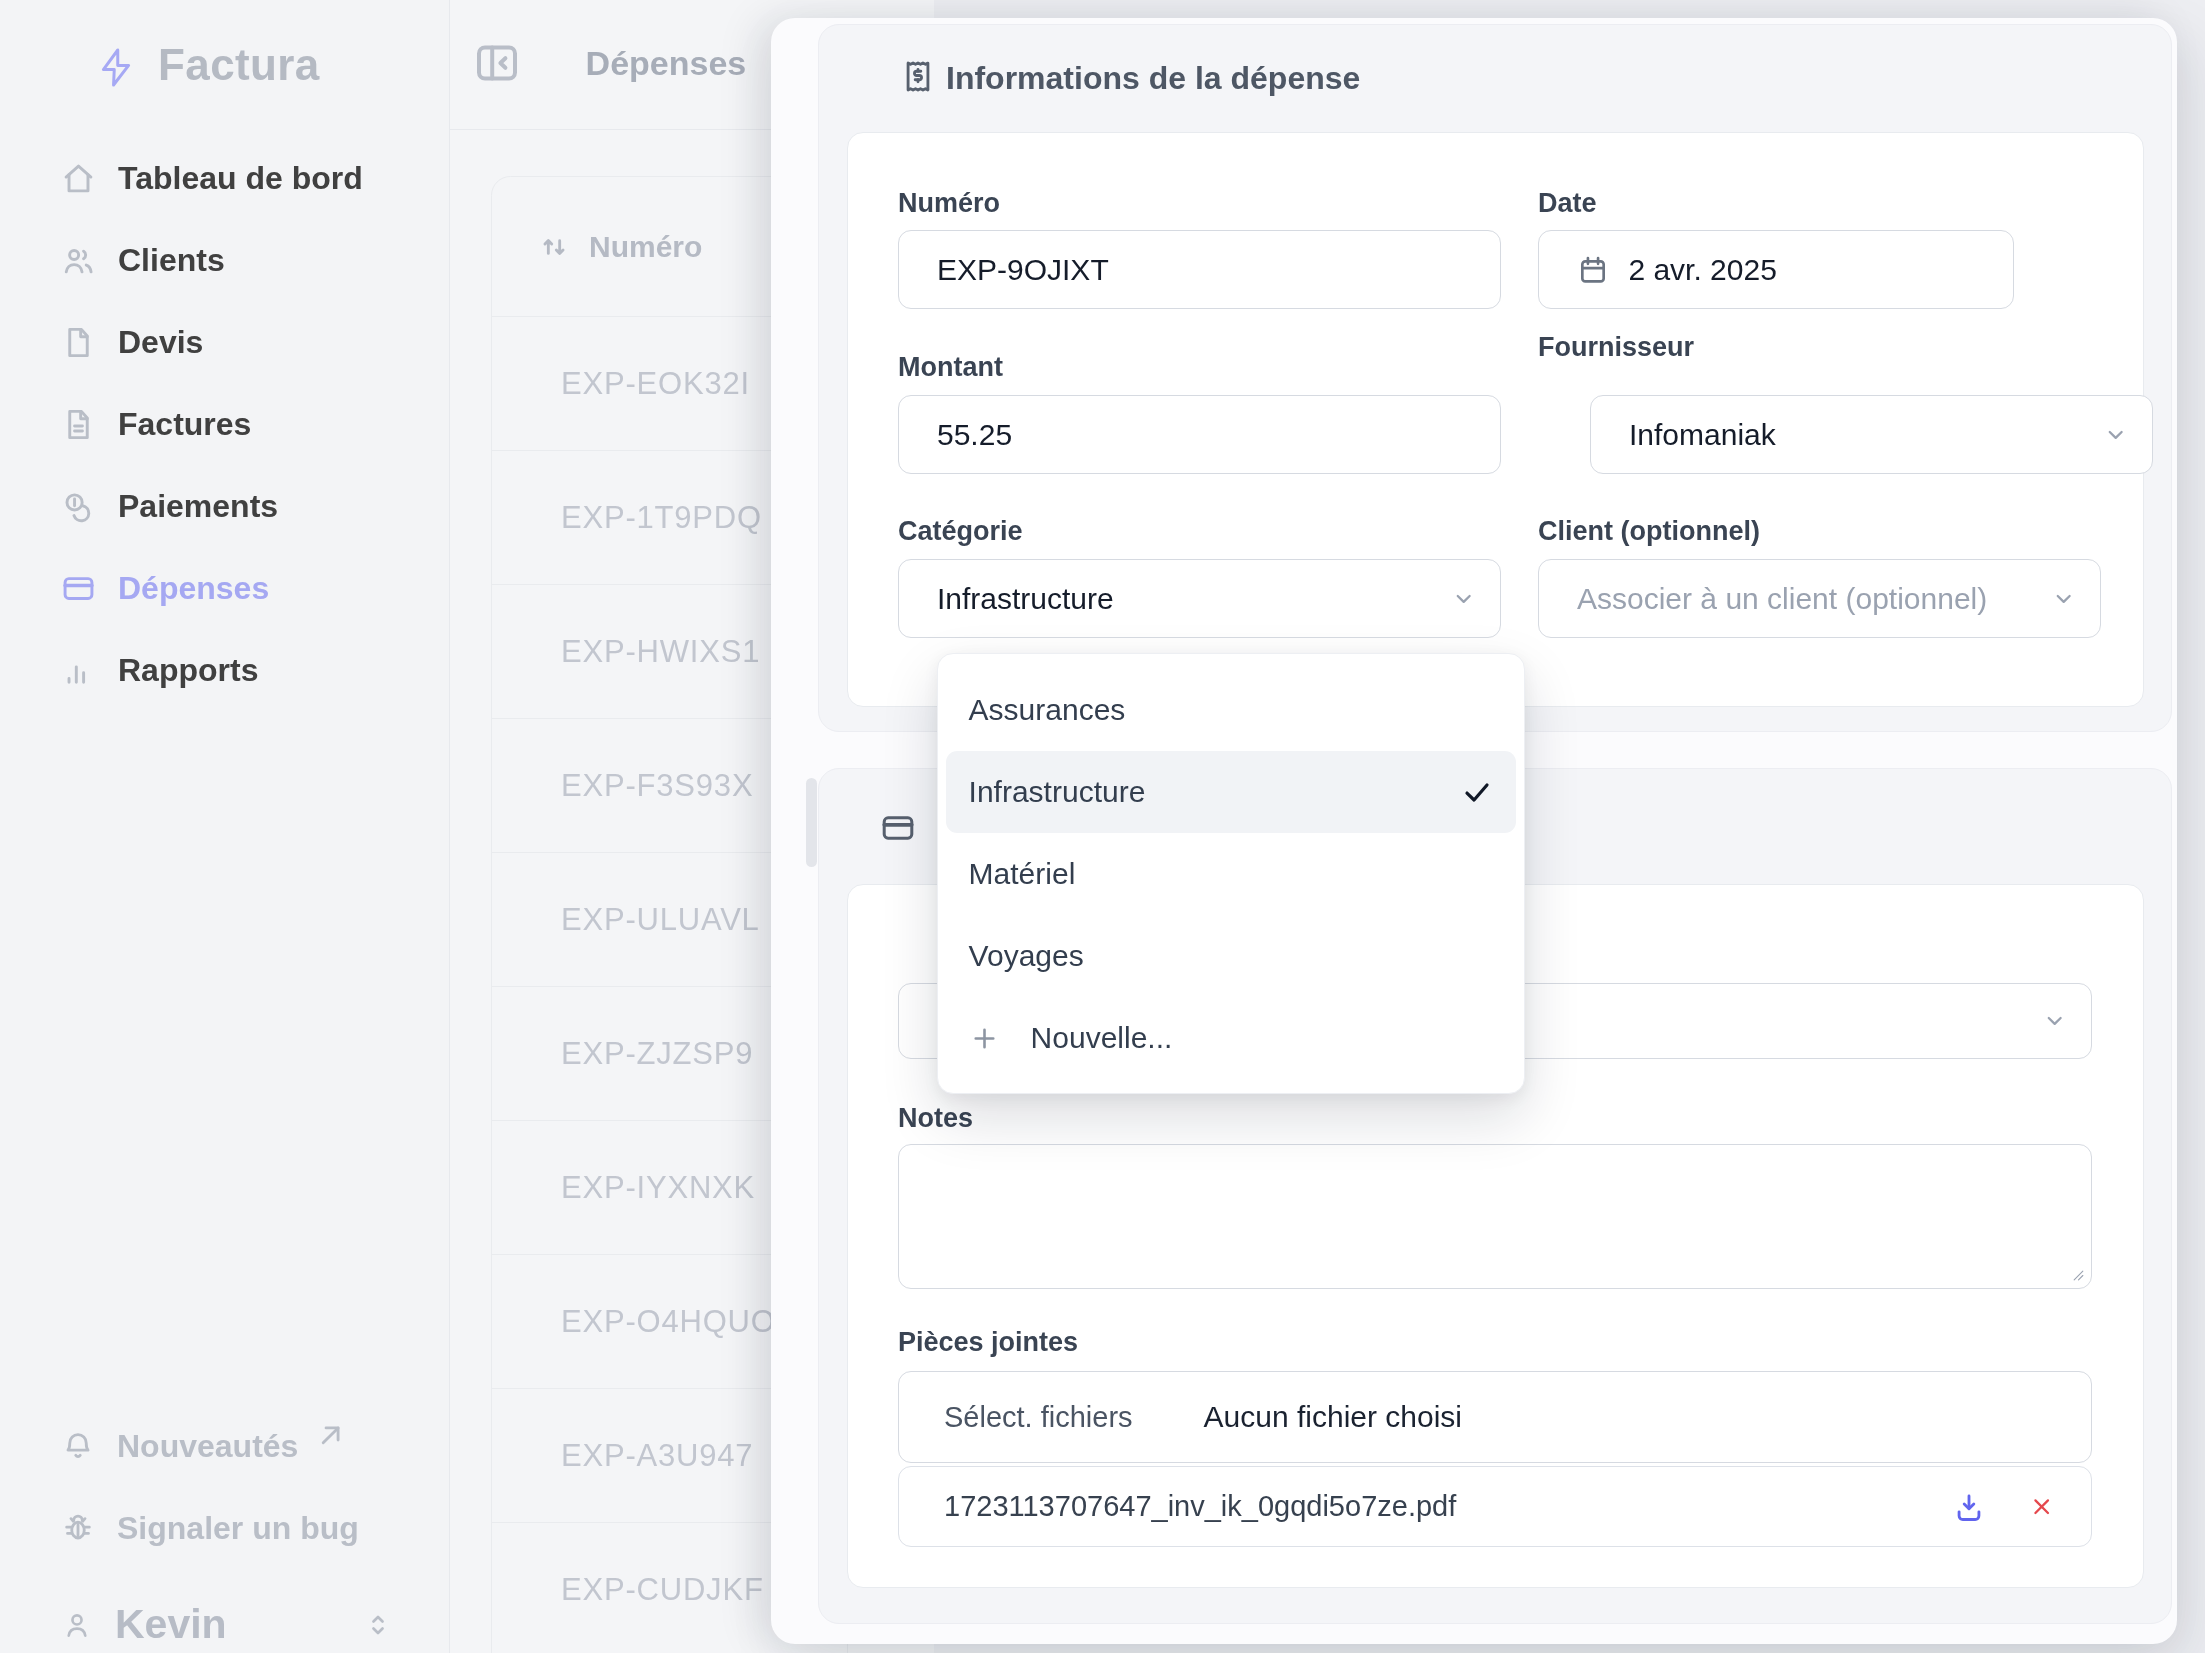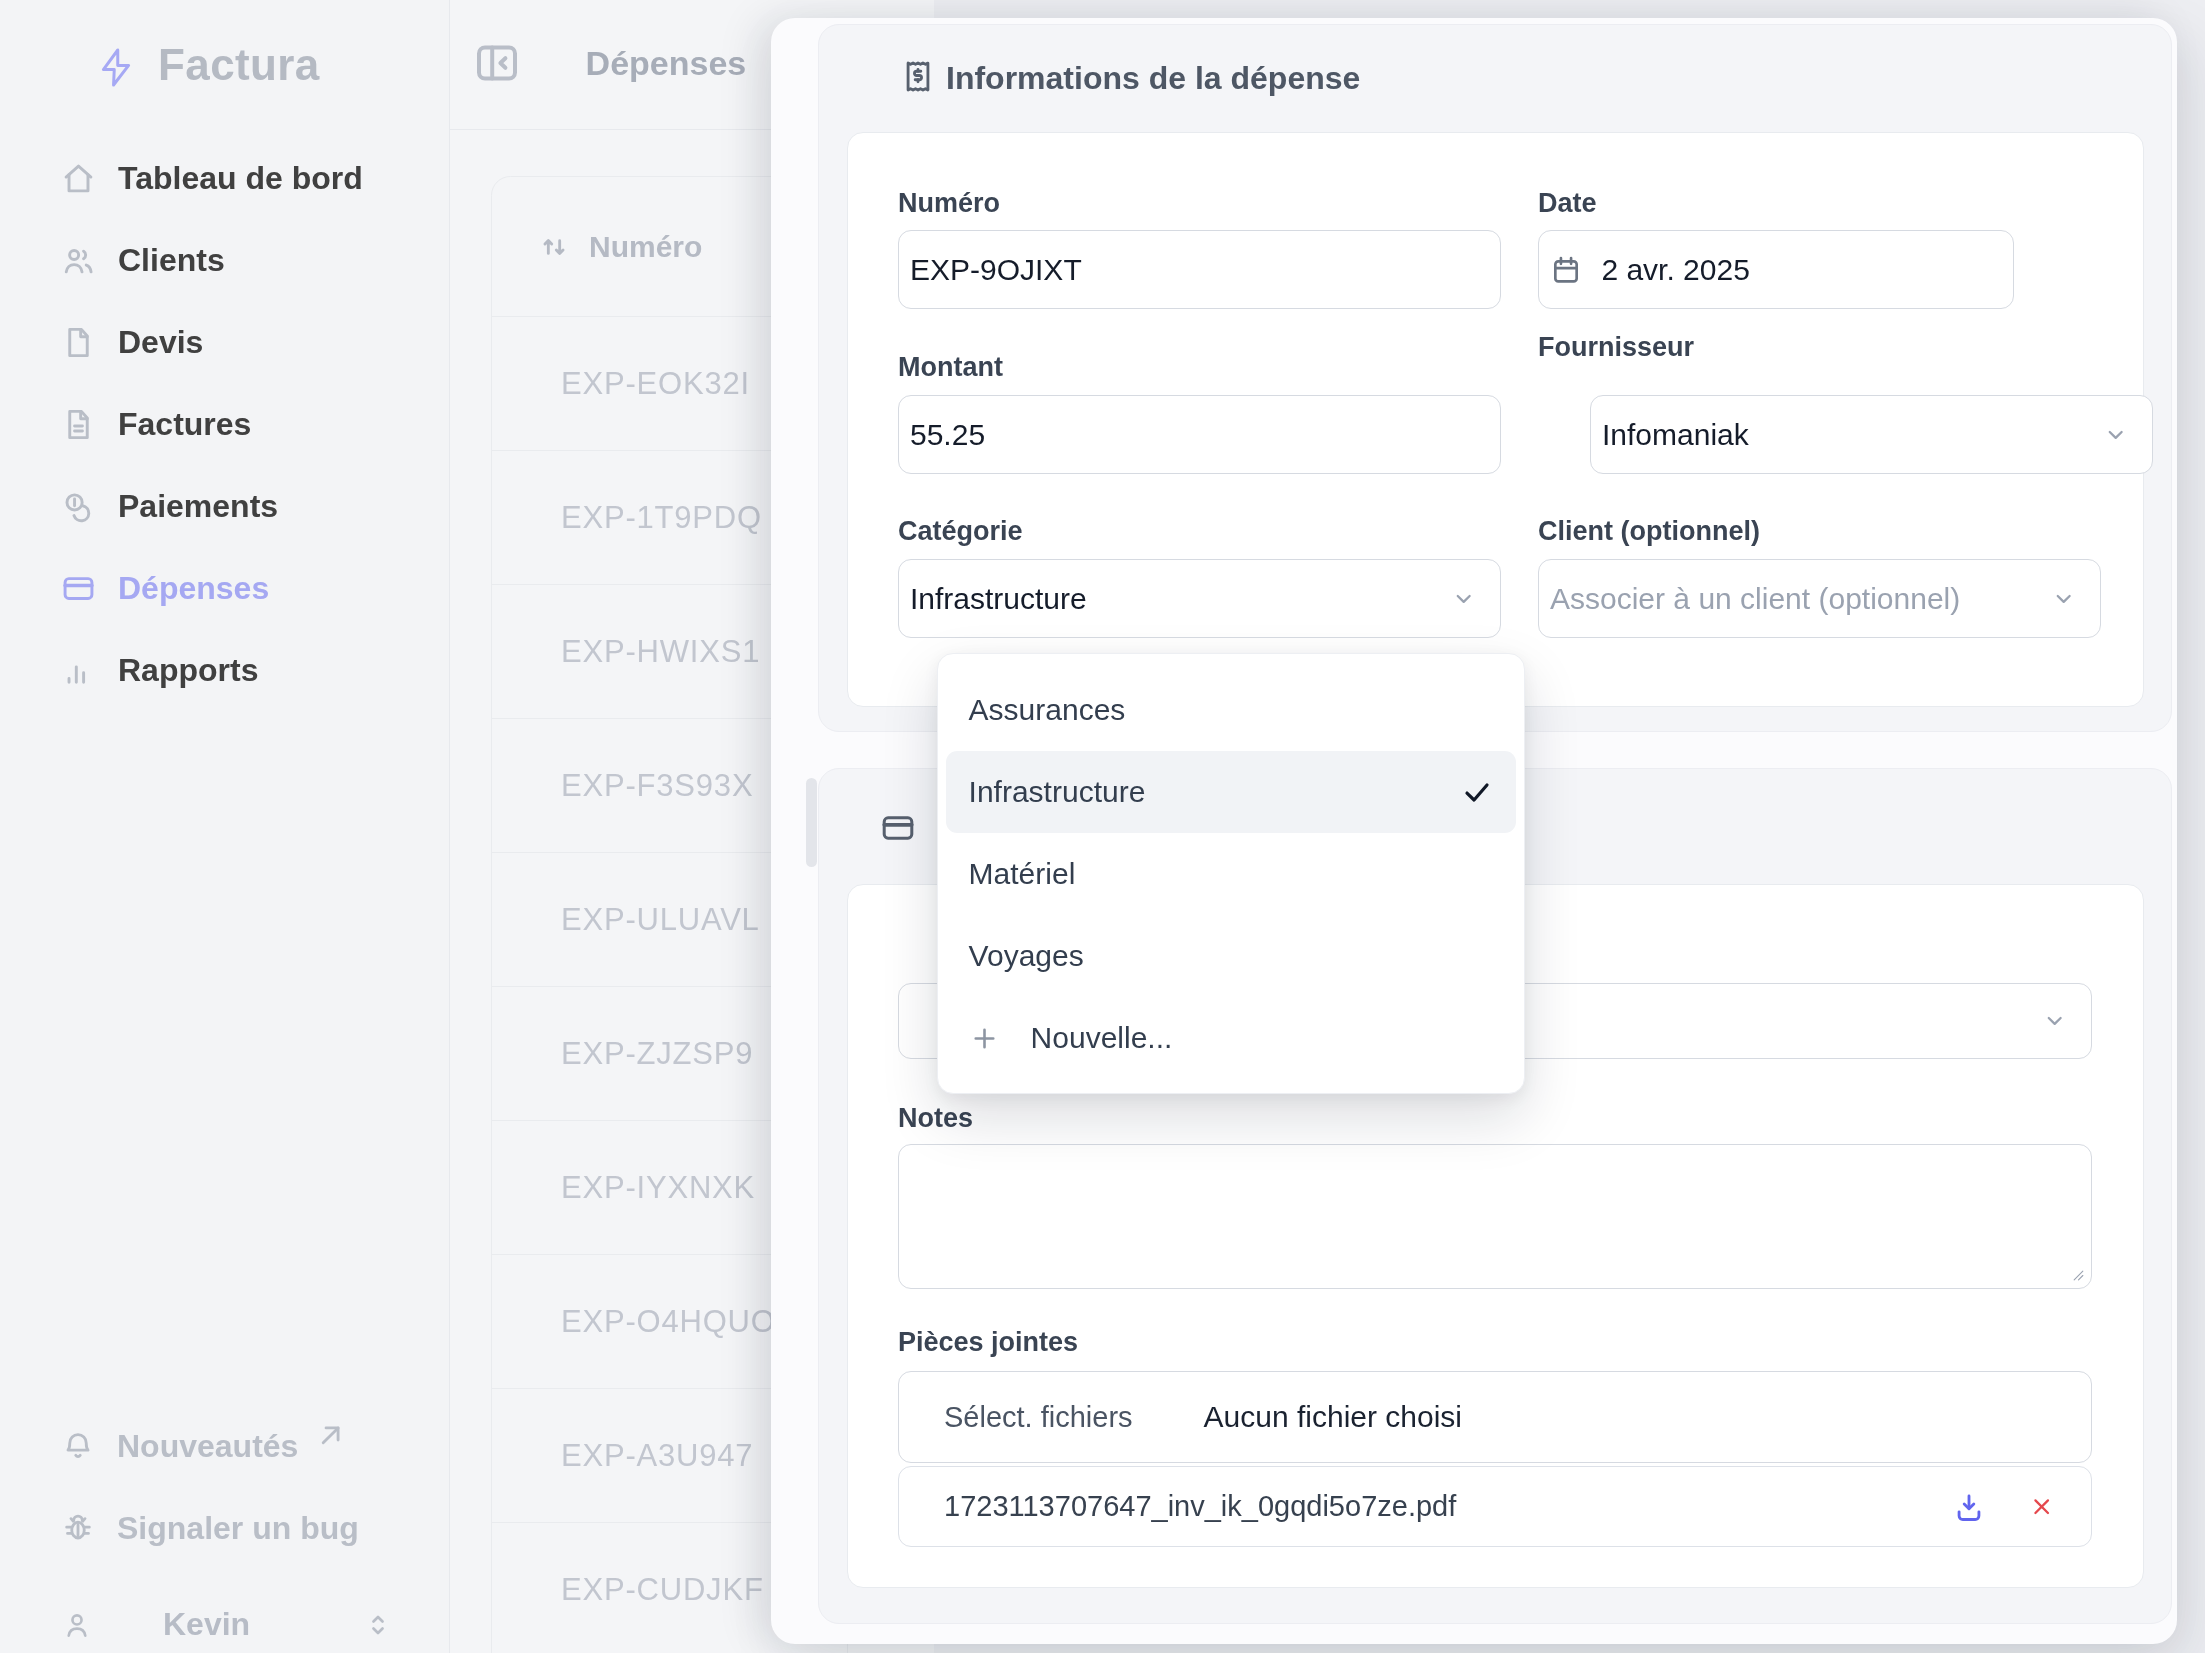--- a/index.html
+++ b/index.html
@@ -20,21 +20,21 @@
   .nav-item .ico{width:35px;height:35px;color:#b9bec7;}
   .nav-item .nav-label{font-size:32px;font-weight:600;color:#404040;}
   .nav-item.active .ico,.nav-item.active .nav-label{color:#a5a8f2;}
   #footer-list{left:0;top:1405px;width:449px;}
   .foot-item{height:82px;display:flex;align-items:center;padding-left:61px;gap:22px;cursor:pointer;}
   .foot-item .ico{width:34px;height:34px;color:#b9bec7;}
   .foot-item .foot-label{font-size:32px;font-weight:600;color:#b9bec7;}
   .sup-arrow{width:21px;height:21px;color:#b9bec7;margin:-22.6px 0 0 -6.5px;}
   #user-row{left:0;top:1584px;width:449px;height:81px;display:flex;align-items:center;padding-left:61px;gap:22px;cursor:pointer;}
   #user-row .ico{width:32px;height:32px;color:#b9bec7;}
-  #user-name{font-size:32px;font-weight:600;color:#b7bcc6;margin-left:48px;}
+  #user-name{font-size:41px;font-weight:600;color:#b7bcc6;}
   #user-caret{position:absolute;left:362px;width:31px;height:31px;color:#b9bec7;}
 
   
   #list-panel{left:450px;top:0;width:484px;height:1653px;background:#f4f5f7;}
   #list-header{position:absolute;left:22.6px;top:39px;display:flex;align-items:center;gap:65px;}
   #panel-toggle{width:48px;height:48px;color:#b9bec8;cursor:pointer;}
   #list-title{font-size:34px;font-weight:600;color:#a7adb8;}
   #list-divider{position:absolute;left:0;top:129px;width:484px;height:0.8px;background:#e7e9ed;}
   #table-card{position:absolute;left:41px;top:176px;width:355px;height:1477px;background:#f4f5f7;
               border:0.8px solid #e9ebee;border-radius:19.4px 0 0 0;}
@@ -58,21 +58,21 @@
   #sec1-icon{left:901px;top:58px;width:34px;height:37px;color:#57606e;}
   #sec1-title{left:946px;top:60px;font-size:32px;font-weight:600;color:#4e5765;}
   #sec2-icon{left:878px;top:810px;width:40px;height:36px;color:#57606e;}
 
   .card{background:#ffffff;border:0.8px solid #e8ebef;border-radius:16px;box-sizing:border-box;}
   #card1{left:847px;top:132px;width:1297px;height:575px;}
   #card2{left:847px;top:884px;width:1297px;height:704px;}
 
   .f-label{position:absolute;font-size:27px;font-weight:600;color:#3a4453;}
   .f-box{position:absolute;height:79px;background:#fff;border:1.2px solid #d6dae1;border-radius:13px;
-         box-sizing:border-box;display:flex;align-items:center;padding:0 11px;gap:19.4px;cursor:text;}
+         box-sizing:border-box;display:flex;align-items:center;padding:0 38px;gap:19.4px;cursor:text;}
   .f-box.select{cursor:pointer;}
   .f-value{font-size:30px;color:#151c2a;white-space:nowrap;}
   .f-placeholder{font-size:30px;color:#9aa2b0;white-space:nowrap;}
   .chev{position:absolute;right:22.6px;width:27.4px;height:27.4px;color:#9aa2b0;}
   .cal-ico{width:32px;height:32px;color:#6b7482;}
 
   #box-numero{left:898px;top:230px;width:603px;}
   #box-date{left:1538px;top:230px;width:476px;}
   #box-montant{left:898px;top:395px;width:603px;}
   #box-fournisseur{left:1590px;top:395px;width:563px;}

